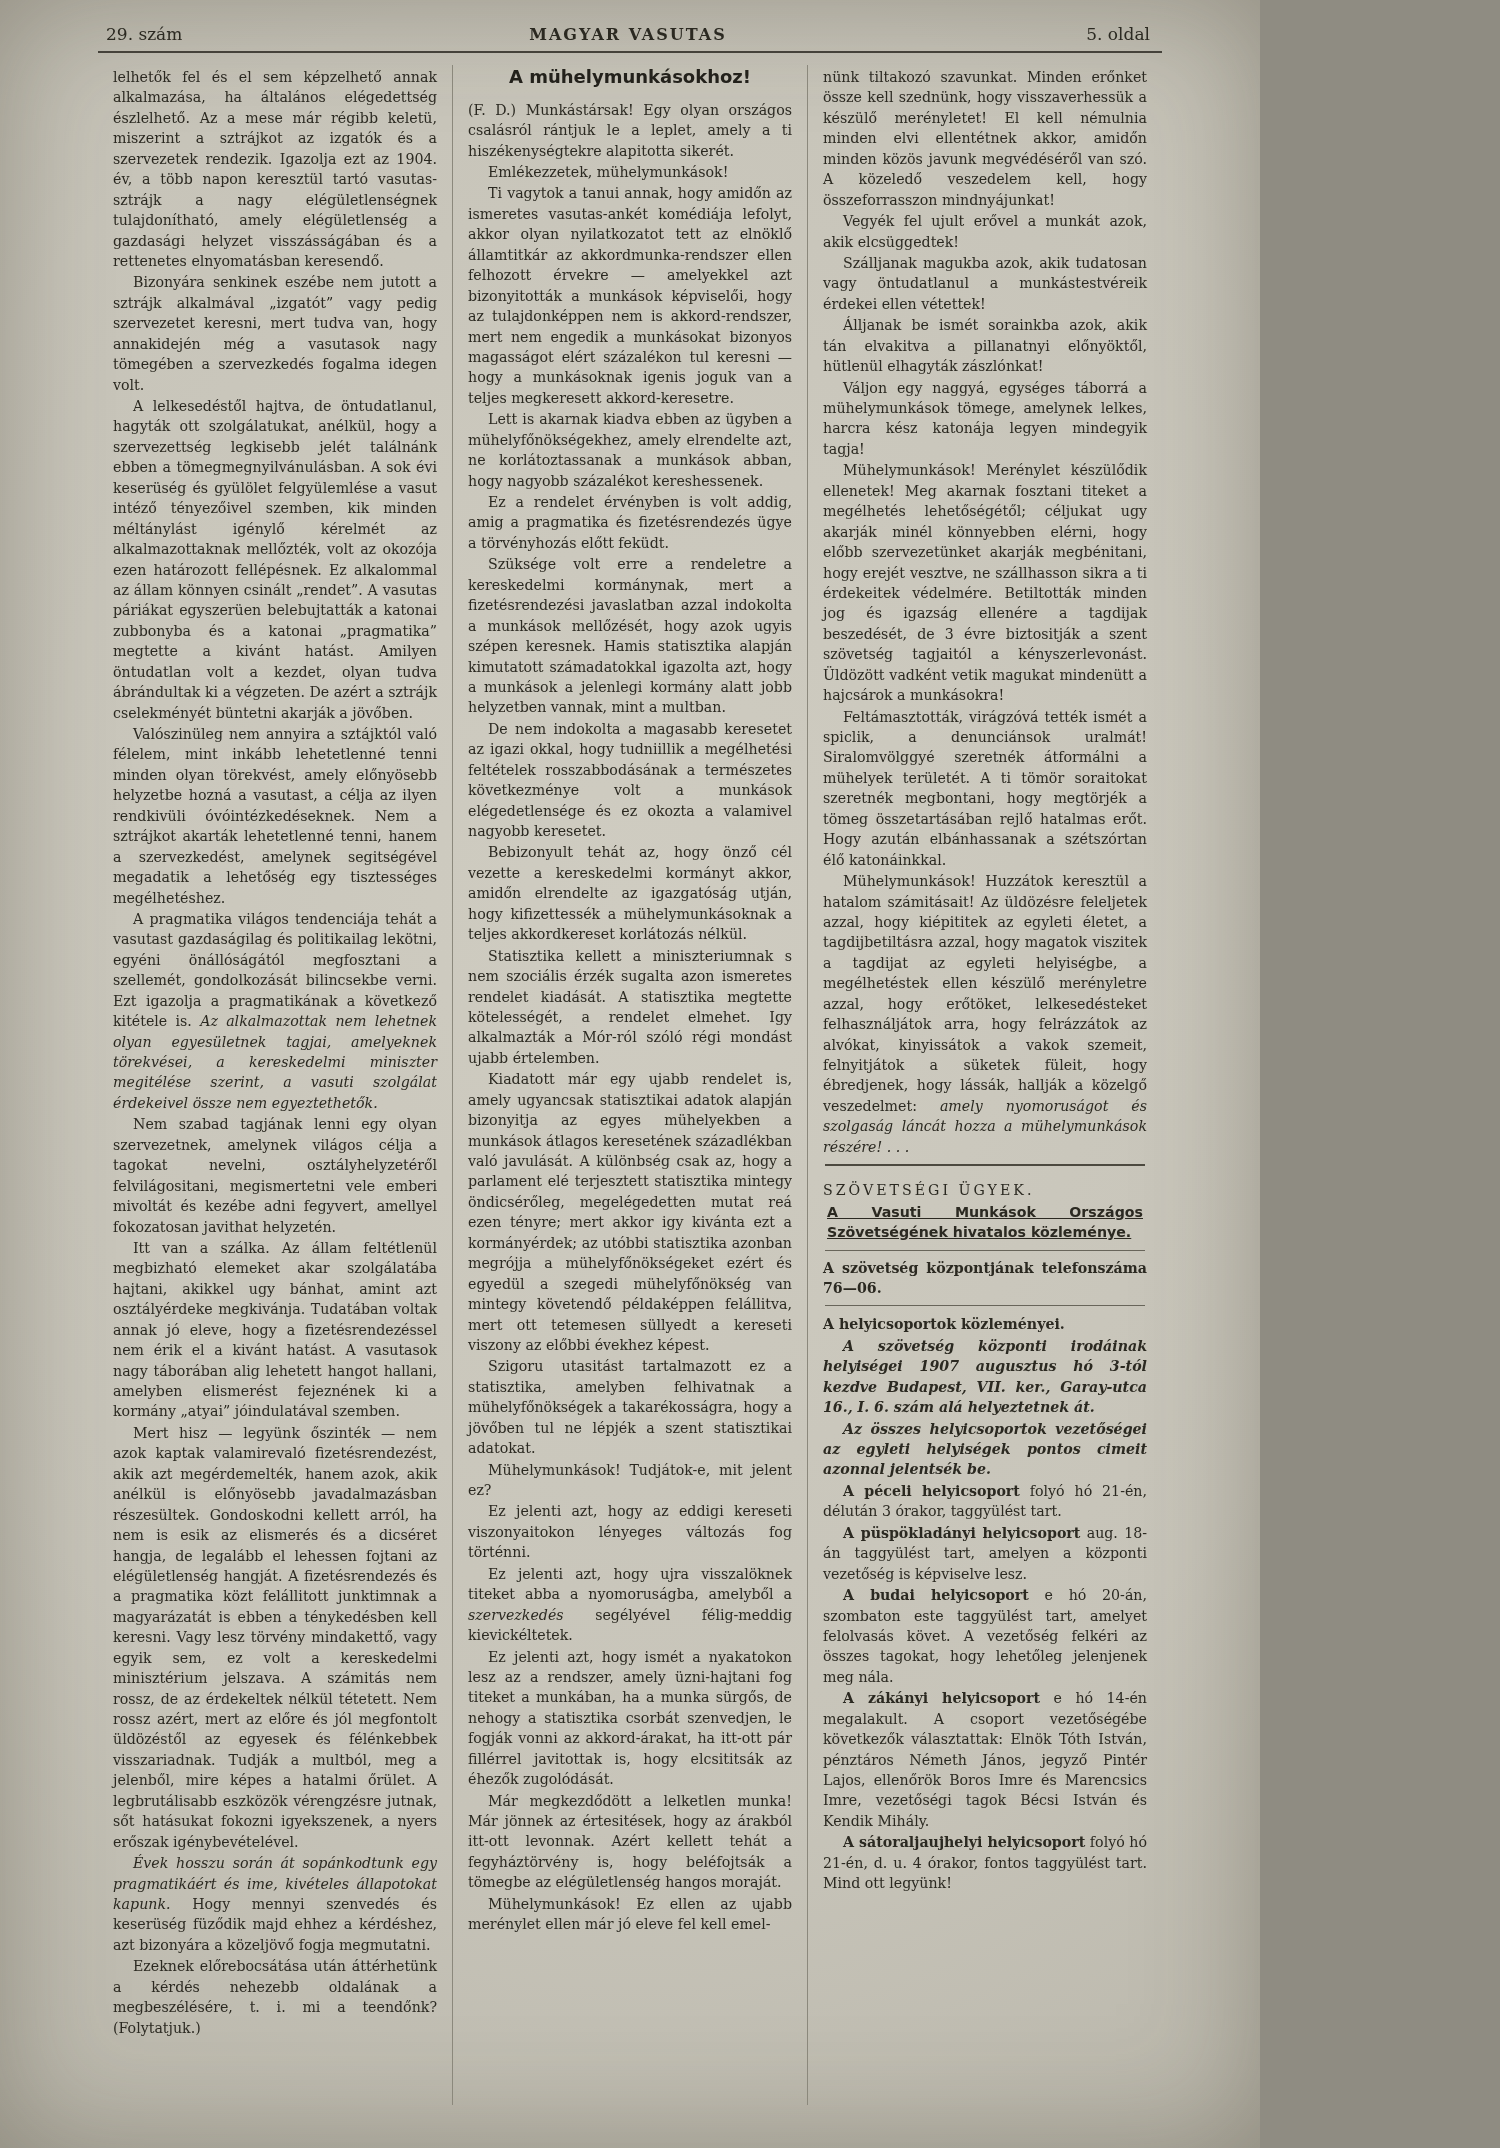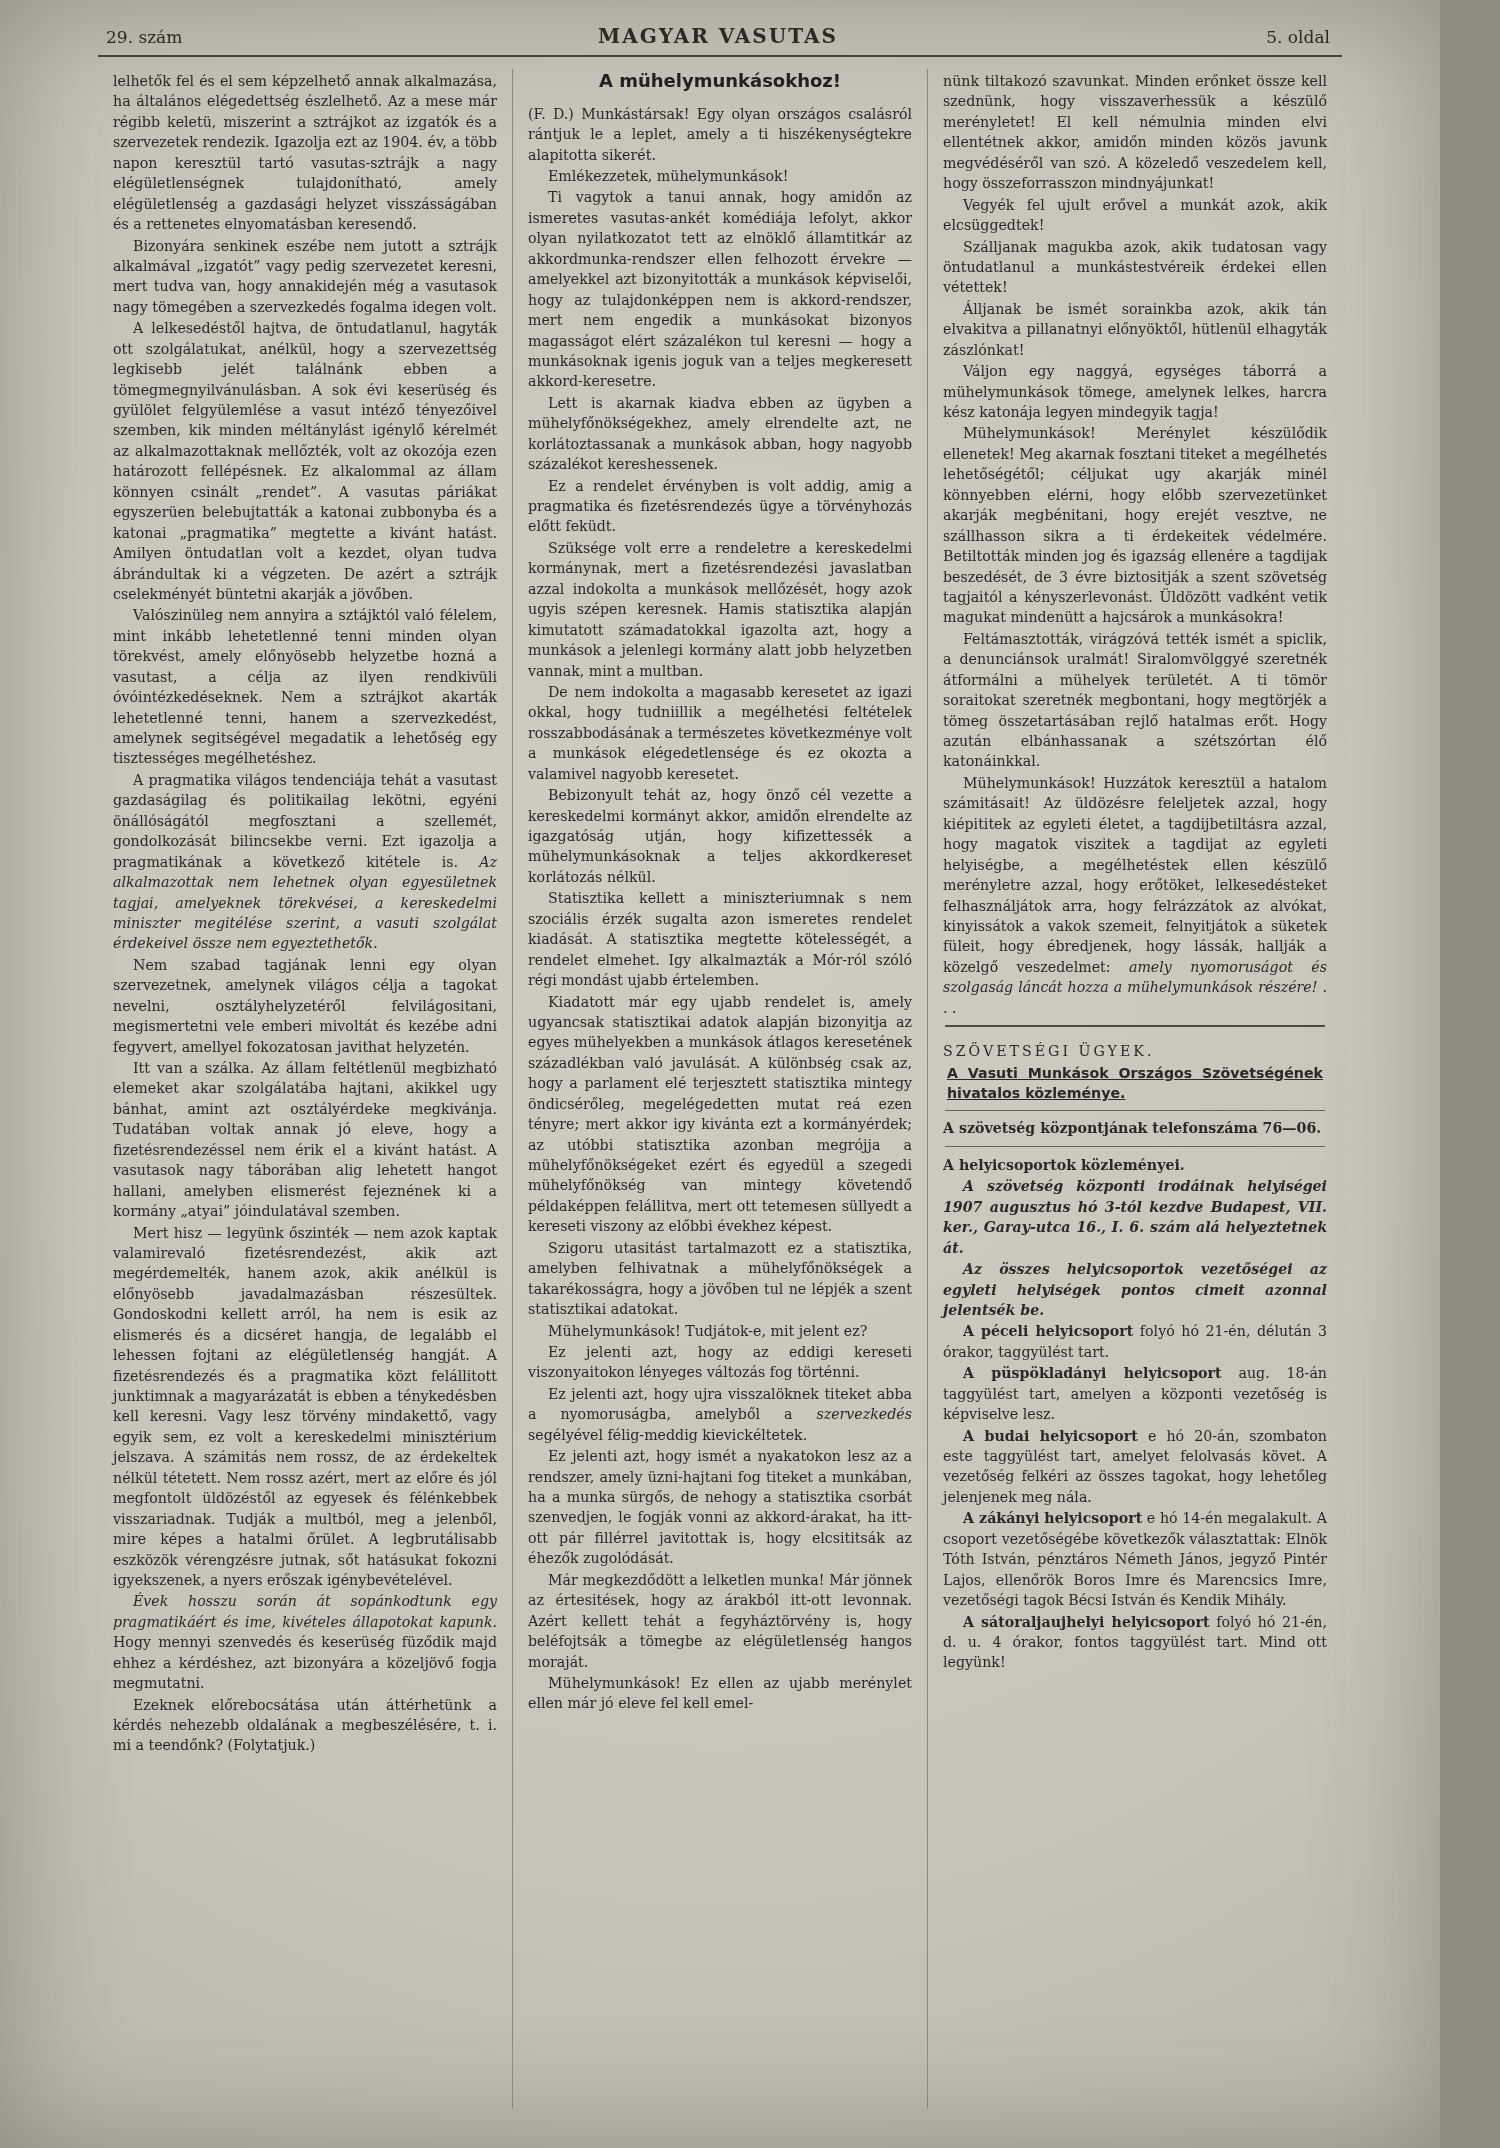--- a/index.html
+++ b/index.html
@@ -2,31 +2,31 @@
 <html><head>
 <meta charset="utf-8">
 <style>
   html,body{margin:0;padding:0;}
   body{
     width:1500px;height:2148px;
     background:#8f8c82;
     font-family:"DejaVu Serif","Liberation Serif",serif;
   }
   .page{
-    position:relative;width:1440px;height:2148px;overflow:hidden;color:#2b2921;
+    position:relative;width:1260px;height:2148px;overflow:hidden;color:#2b2921;
     background:radial-gradient(ellipse 130% 90% at 50% 42%, #cfccc1 0%, #c7c4b9 48%, #b8b5a9 78%, #a3a094 100%);
     box-shadow:inset 0 0 120px rgba(60,55,40,.35);
   }
   .inner{position:absolute;left:98px;right:98px;top:24px;}
   .header-row{
     display:grid;grid-template-columns:1fr auto 1fr;align-items:baseline;
     padding:0 12px 4px 8px;font-size:17px;
   }
   .issue{justify-self:start;}
-  .masthead{justify-self:center;font-weight:bold;font-size:20px;letter-spacing:2px;}
+  .masthead{justify-self:center;font-weight:bold;font-size:16px;letter-spacing:2px;}
   .pageno{justify-self:end;}
   .header-rule{height:2px;background:#45423a;margin-top:3px;}
   .columns{display:flex;margin-top:12px;height:2040px;overflow:hidden;}
   .col{flex:1 1 0;min-width:0;padding:2px 15px 0 15px;overflow:hidden;}
   .col+.col{border-left:1px solid #8b887c;}
   .blk{margin:0;}
   p.blk{font-size:14.2px;line-height:1.44;text-align:justify;text-indent:20px;margin-bottom:1px;}
   p.pfirst{text-indent:0;}
   .headline{
     font-family:"DejaVu Sans","Liberation Sans",sans-serif;font-weight:bold;

